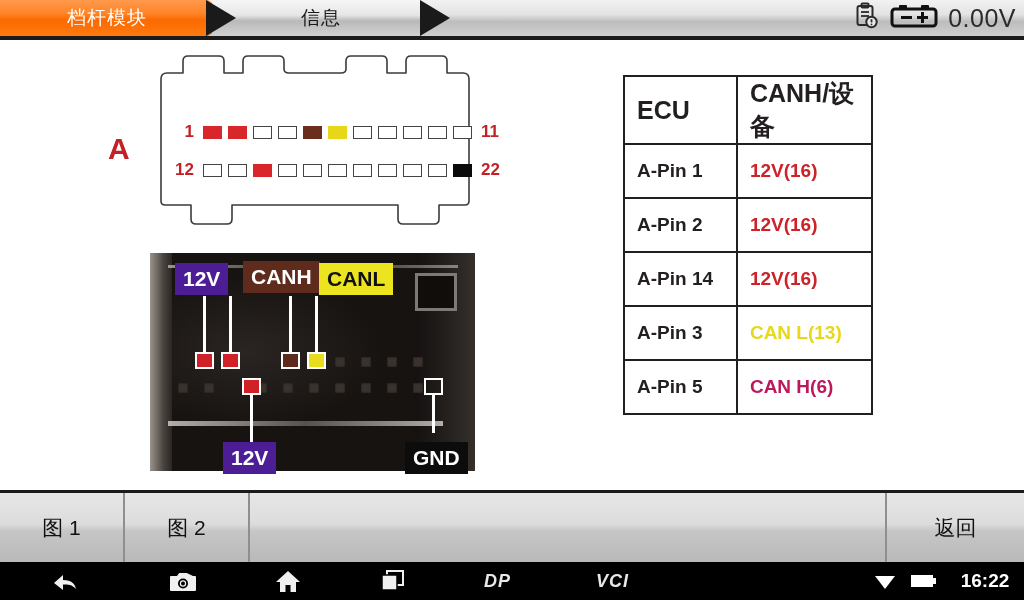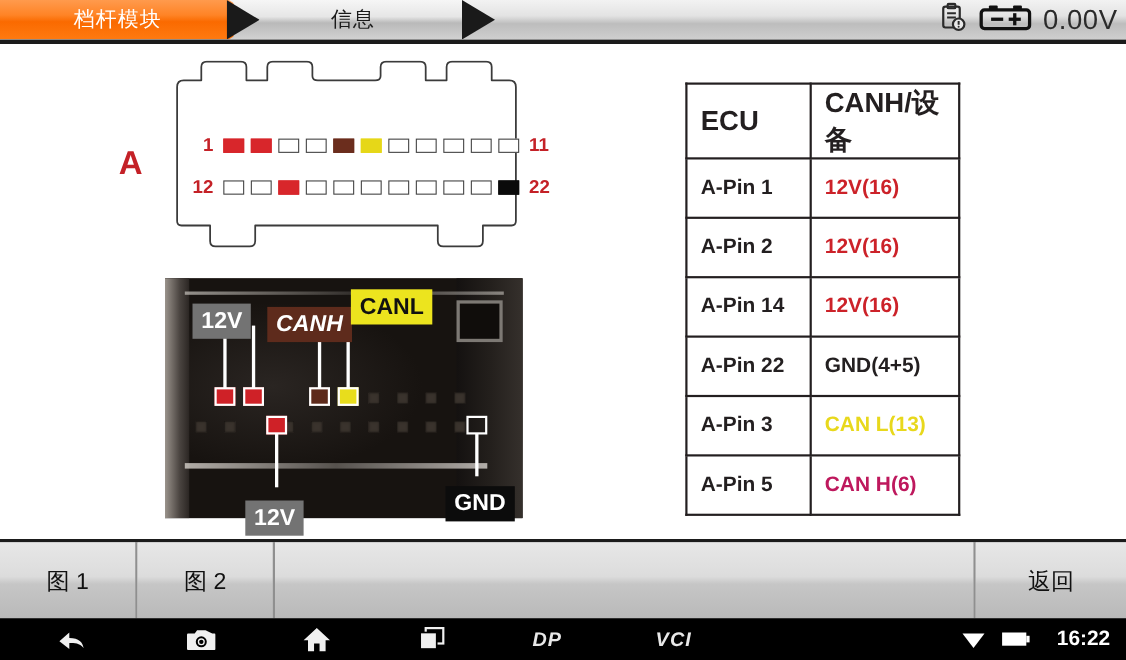--- a/index.html
+++ b/index.html
@@ -134,21 +134,21 @@
   .marker.yellow { background: #e8dd1c; }
   .marker.white { background: transparent; }
   .leader {
     position: absolute; width: 3px; background: #ffffff;
   }
   .callout {
     position: absolute;
     font-size: 21px; font-weight: bold; line-height: 1;
     padding: 5px 8px 6px; white-space: nowrap;
   }
-  .callout.red { background: #737373; color: #ffffff; margin-top: 13px; }
+  .callout.red { background: #4c1d95; color: #ffffff; }
   .callout.brown { background: #5e2b1c; color: #ffffff; }
   .callout.yellow { background: #ece41e; color: #111111; }
   .callout.black { background: #0c0c0c; color: #ffffff; }
 
   
   .pin-table {
     position: absolute; left: 623px; top: 35px;
     width: 250px; border-collapse: collapse;
   }
   .pin-table td {
@@ -329,21 +329,21 @@
       <div class="marker white" style="left:274px; top:125px;"></div>
 
       <div class="leader" style="left:53px;  top:43px;  height:57px;"></div>
       <div class="leader" style="left:79px;  top:43px;  height:57px;"></div>
       <div class="leader" style="left:139px; top:43px;  height:57px;"></div>
       <div class="leader" style="left:165px; top:43px;  height:57px;"></div>
       <div class="leader" style="left:100px; top:141px; height:49px;"></div>
       <div class="leader" style="left:282px; top:141px; height:39px;"></div>
 
       <div class="callout red" style="left:25px;  top:10px;">12V</div>
-      <div class="callout brown" style="left:93px;  top:26px;font-style:italic;">CANH</div>
+      <div class="callout brown" style="left:93px;  top:8px;">CANH</div>
       <div class="callout yellow" style="left:169px; top:10px;">CANL</div>
       <div class="callout red" style="left:73px;  top:189px;">12V</div>
       <div class="callout black" style="left:255px; top:189px;">GND</div>
     </div>
 
     <table class="pin-table">
       <tbody>
         <tr class="head">
           <td class="c-ecu">ECU</td>
           <td class="c-tool">CANH/设备</td>
@@ -352,24 +352,20 @@
           <td class="c-ecu">A-Pin 1</td>
           <td class="c-tool v-red">12V(16)</td>
         </tr>
         <tr>
           <td class="c-ecu">A-Pin 2</td>
           <td class="c-tool v-red">12V(16)</td>
         </tr>
         <tr>
           <td class="c-ecu">A-Pin 14</td>
           <td class="c-tool v-red">12V(16)</td>
-        </tr>
-        <tr>
-          <td class="c-ecu">A-Pin 22</td>
-          <td class="c-tool v-black">GND(4+5)</td>
         </tr>
         <tr>
           <td class="c-ecu">A-Pin 3</td>
           <td class="c-tool v-yellow">CAN L(13)</td>
         </tr>
         <tr>
           <td class="c-ecu">A-Pin 5</td>
           <td class="c-tool v-brown">CAN H(6)</td>
         </tr>
       </tbody>

